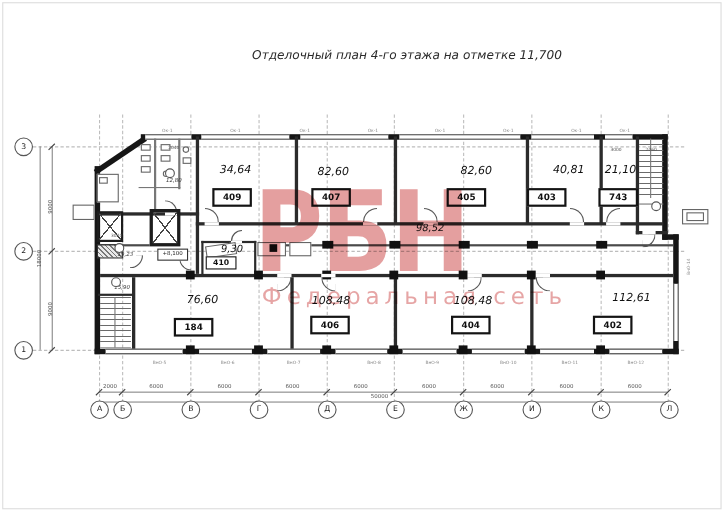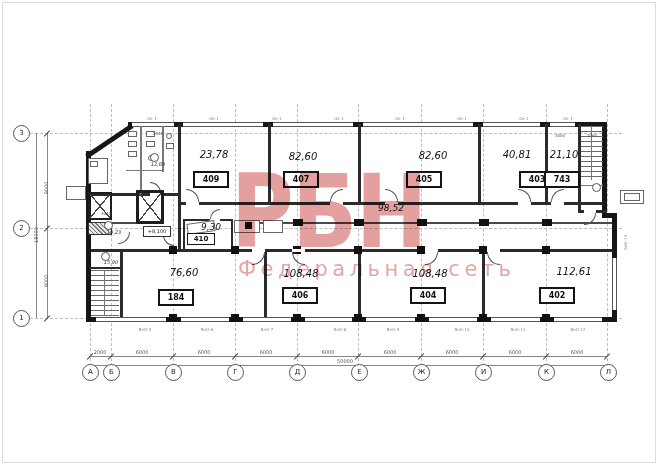--- a/index.html
+++ b/index.html
@@ -58,20 +58,21 @@
       transform:scaleX(.84);transform-origin:left top;letter-spacing:-2px;
       color:rgba(206,80,80,.55);mix-blend-mode:multiply;z-index:6;}
   .wm2{position:absolute;left:238px;top:257px;font-size:21px;font-weight:500;letter-spacing:4.5px;
       color:rgba(213,105,105,.6);mix-blend-mode:multiply;z-index:6;white-space:nowrap;}
 </style>
 </head>
 <body>
 
 <div class="page">
   <div class="frame"></div>
+  <div class="title">Отделочный план 4-го этажа на отметке 11,700</div>
 
   <div class="vax" style="left:90px"></div>
     <div class="vax" style="left:111px"></div>
   <div class="vax" style="left:173px"></div>
     <div class="vax" style="left:235px"></div>
   <div class="vax" style="left:297px"></div>
     <div class="vax" style="left:358px"></div>
   <div class="vax" style="left:421px"></div>
     <div class="vax" style="left:483px"></div>
   <div class="vax" style="left:546px"></div>
@@ -203,28 +204,28 @@
   <div class="fx" style="left:146px;top:141px;width:9px;height:6px"></div>
   <div class="fxc" style="left:148px;top:155px;width:6px;height:6px"></div>
   <div class="fxc" style="left:166px;top:133px;width:6px;height:6px"></div>
   <div class="fx" style="left:166px;top:143px;width:8px;height:6px"></div>
 
   <div class="fx" style="left:234px;top:220px;width:26px;height:13px"></div>
   <div class="col" style="left:245px;top:222px;width:7px;height:7px"></div>
   <div class="fx" style="left:263px;top:220px;width:20px;height:13px"></div>
   <div class="fx" style="left:187px;top:222px;width:28px;height:11px;transform:rotate(-8deg)"></div>
 
-  <div class="area" style="left:214px;top:149px">23,78</div>
+  <div class="area" style="left:214px;top:149px">34,64</div>
   <div class="numbox" style="left:211px;top:171px">409</div>
   <div class="area" style="left:303px;top:151px">82,60</div>
   <div class="numbox" style="left:301px;top:171px">407</div>
   <div class="area" style="left:433px;top:150px">82,60</div>
   <div class="numbox" style="left:424px;top:171px">405</div>
   <div class="area" style="left:517px;top:149px">40,81</div>
-  <div class="numbox" style="left:537px;top:171px">403</div>
+  <div class="numbox" style="left:497px;top:171px">403</div>
   <div class="area" style="left:564px;top:149px">21,10</div>
   <div class="numbox" style="left:562px;top:171px">743</div>
   <div class="area" style="left:211px;top:222px;font-size:9px">9,30</div>
   <div class="numbox small" style="left:201px;top:233px">410</div>
   <div class="area" style="left:184px;top:267px">76,60</div>
   <div class="numbox" style="left:176px;top:289px">184</div>
   <div class="area" style="left:301px;top:268px">108,48</div>
   <div class="numbox" style="left:300px;top:287px">406</div>
   <div class="area" style="left:430px;top:268px">108,48</div>
   <div class="numbox" style="left:428px;top:287px">404</div>

